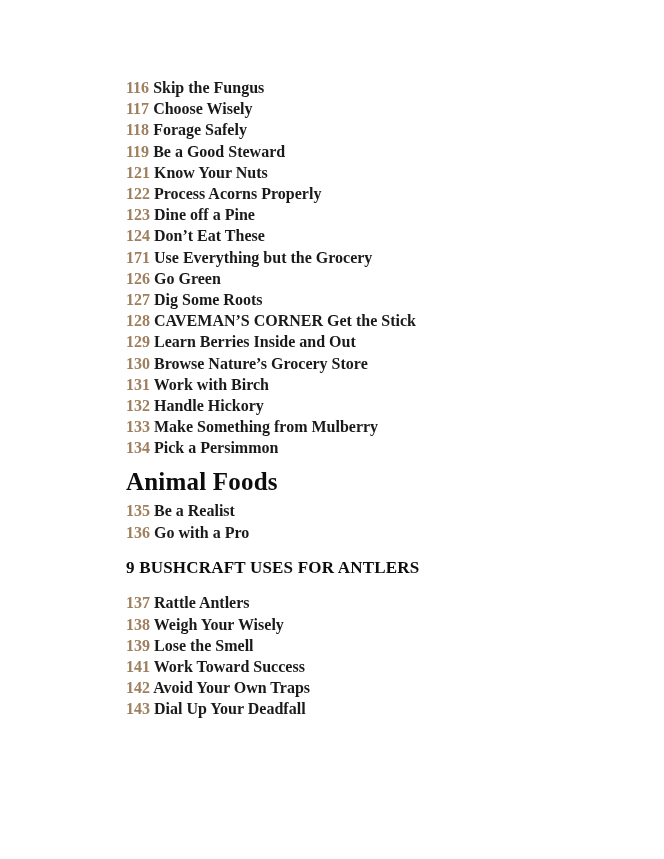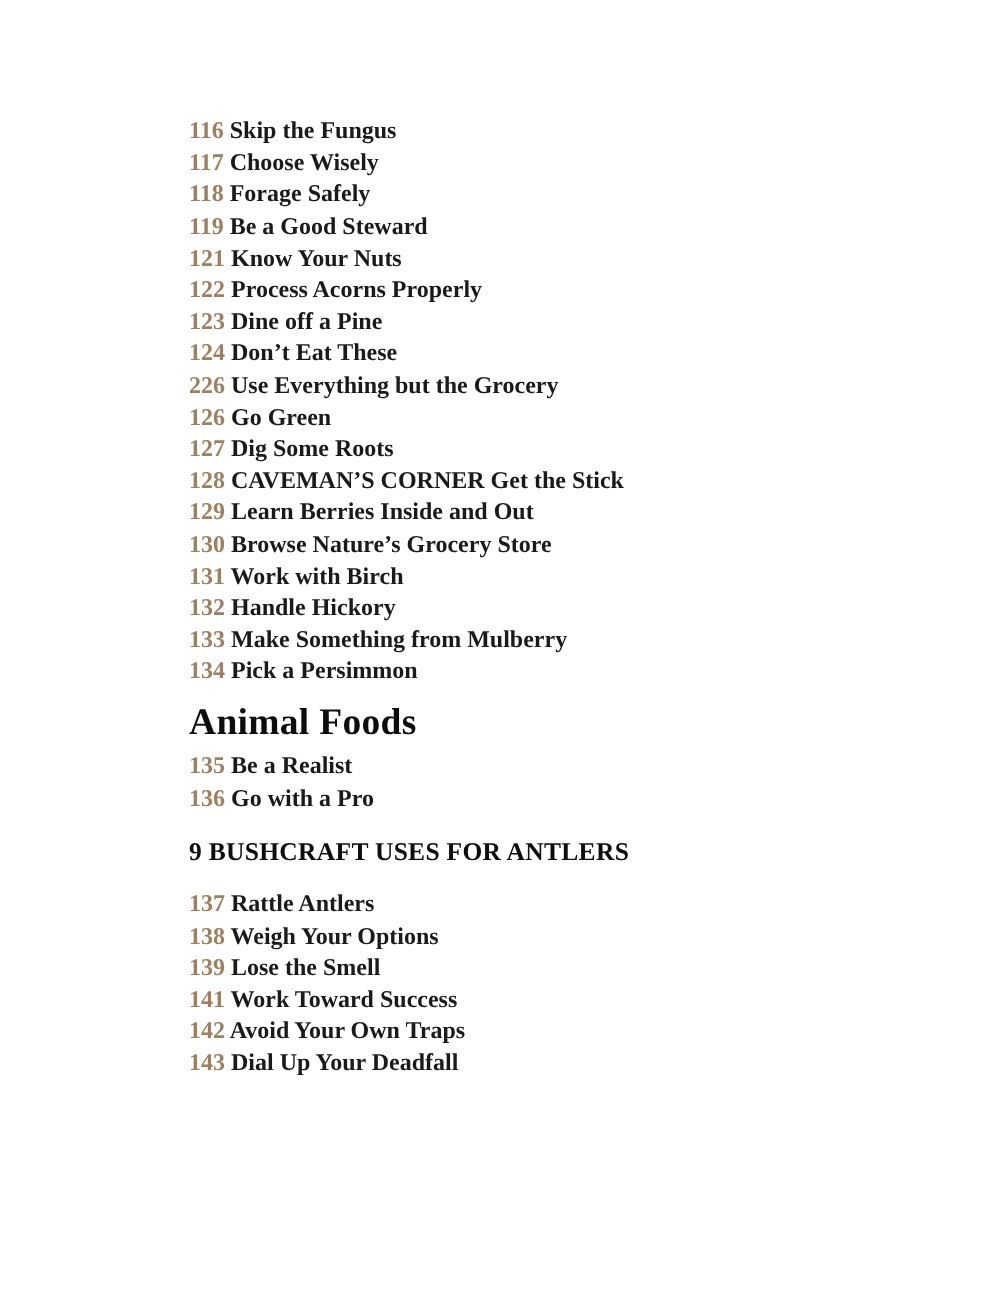--- a/index.html
+++ b/index.html
@@ -57,39 +57,39 @@
   <div id="toc-root">
       <div class="entry-list">
         <div class="entry"><span class="entry-number">116</span> <span class="entry-title">Skip the Fungus</span></div>
         <div class="entry"><span class="entry-number">117</span> <span class="entry-title">Choose Wisely</span></div>
         <div class="entry"><span class="entry-number">118</span> <span class="entry-title">Forage Safely</span></div>
         <div class="entry"><span class="entry-number">119</span> <span class="entry-title">Be a Good Steward</span></div>
         <div class="entry"><span class="entry-number">121</span> <span class="entry-title">Know Your Nuts</span></div>
         <div class="entry"><span class="entry-number">122</span> <span class="entry-title">Process Acorns Properly</span></div>
         <div class="entry"><span class="entry-number">123</span> <span class="entry-title">Dine off a Pine</span></div>
         <div class="entry"><span class="entry-number">124</span> <span class="entry-title">Don’t Eat These</span></div>
-        <div class="entry"><span class="entry-number">226</span> <span class="entry-title">Use Everything but the Grocery</span></div>
+        <div class="entry"><span class="entry-number">171</span> <span class="entry-title">Use Everything but the Grocery</span></div>
         <div class="entry"><span class="entry-number">126</span> <span class="entry-title">Go Green</span></div>
         <div class="entry"><span class="entry-number">127</span> <span class="entry-title">Dig Some Roots</span></div>
         <div class="entry"><span class="entry-number">128</span> <span class="entry-title">CAVEMAN’S CORNER Get the Stick</span></div>
         <div class="entry"><span class="entry-number">129</span> <span class="entry-title">Learn Berries Inside and Out</span></div>
         <div class="entry"><span class="entry-number">130</span> <span class="entry-title">Browse Nature’s Grocery Store</span></div>
         <div class="entry"><span class="entry-number">131</span> <span class="entry-title">Work with Birch</span></div>
         <div class="entry"><span class="entry-number">132</span> <span class="entry-title">Handle Hickory</span></div>
         <div class="entry"><span class="entry-number">133</span> <span class="entry-title">Make Something from Mulberry</span></div>
         <div class="entry"><span class="entry-number">134</span> <span class="entry-title">Pick a Persimmon</span></div>
       </div>
       <h1 class="chapter-heading">Animal Foods</h1>
       <div class="entry-list">
         <div class="entry"><span class="entry-number">135</span> <span class="entry-title">Be a Realist</span></div>
         <div class="entry"><span class="entry-number">136</span> <span class="entry-title">Go with a Pro</span></div>
       </div>
       <h2 class="section-heading">9 BUSHCRAFT USES FOR ANTLERS</h2>
       <div class="entry-list">
         <div class="entry"><span class="entry-number">137</span> <span class="entry-title">Rattle Antlers</span></div>
-        <div class="entry"><span class="entry-number">138</span> <span class="entry-title">Weigh Your Options</span></div>
+        <div class="entry"><span class="entry-number">138</span> <span class="entry-title">Weigh Your Wisely</span></div>
         <div class="entry"><span class="entry-number">139</span> <span class="entry-title">Lose the Smell</span></div>
         <div class="entry"><span class="entry-number">141</span> <span class="entry-title">Work Toward Success</span></div>
         <div class="entry"><span class="entry-number">142</span> <span class="entry-title">Avoid Your Own Traps</span></div>
         <div class="entry"><span class="entry-number">143</span> <span class="entry-title">Dial Up Your Deadfall</span></div>
       </div>
     </div>
 </main>
 
 </body></html>

